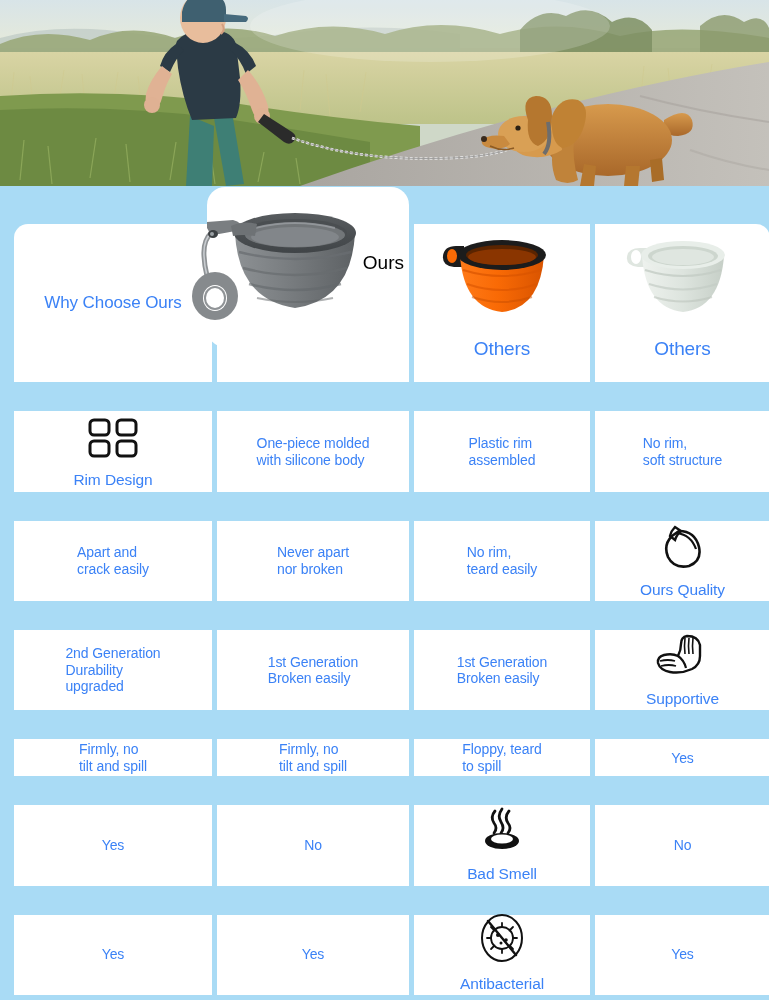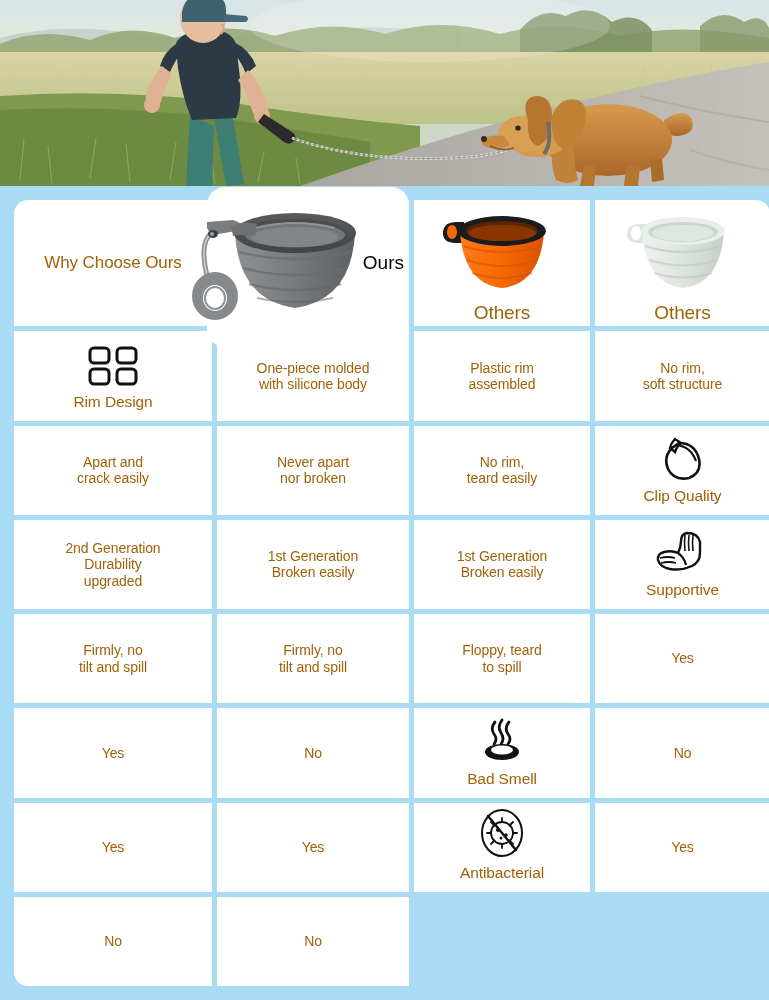--- a/index.html
+++ b/index.html
@@ -45,44 +45,44 @@
     grid-auto-rows: 1fr;
     gap: 5px;
   }
 
   .cell {
     background: #ffffff;
     display: flex;
     flex-direction: column;
     align-items: center;
     justify-content: center;
-    text-align: center;
-    color: #a16207;
+    color: #3b82f6;
     font-size: 15.5px;
     line-height: 1.18;
     letter-spacing: -0.1px;
     padding: 2px 4px;
+    margin-top: 24px;
   }
   .cell.val { font-size: 14px; }
 
   
   .grid > .cell:nth-child(1)  { border-top-left-radius: 14px; }
   .grid > .cell:nth-child(4)  { border-top-right-radius: 14px; }
   .grid > .cell:nth-child(29) { border-bottom-left-radius: 14px; }
   .grid > .cell:nth-child(32) { border-bottom-right-radius: 14px; }
 
   
-  .label-cell { gap: 2px; }
+  .label-cell { gap: 8px; }
   .label-cell .ico { height: 46px; display:flex; align-items:flex-end; justify-content:center; }
   .label-cell .ico svg { display:block; }
   .label-cell .lbl { font-size: 15.5px; margin-top: 4px; }
 
   
   .hdr-title { font-size: 17px; }
-  .prod-cell { justify-content: flex-end; padding-bottom: 0; gap: 4px; }
+  .prod-cell { justify-content: flex-end; padding-bottom: 20px; gap: 16px; }
   .prod-cell .photo { flex: 1 1 auto; display: flex; align-items: center; justify-content: center; width: 100%; }
   .prod-cell .cap { font-size: 19px; padding-bottom: 2px; }
 
   
   .ours-card {
     position: absolute;
     left: 198px;            
     top: -8px;
     width: 192px;
     height: 150px;
@@ -318,21 +318,21 @@
 teard easily</div>
 
       <div class="cell label-cell">
         <span class="ico">
           <svg width="44" height="48" viewBox="0 0 44 48">
             <path d="M18 10 Q34 10 38 26 Q41 40 28 45 Q13 48 7 36 Q2 24 11 15 Z" fill="none" stroke="#111" stroke-width="2.6"></path>
             <path d="M14 6 Q10 10 9 15 L14 19 Q16 13 20 10 Z" fill="none" stroke="#111" stroke-width="2.4"></path>
             <path d="M16 12 Q30 14 35 28" fill="none" stroke="#111" stroke-width="2.2"></path>
           </svg>
         </span>
-        <span class="lbl">Clip Quality</span>
+        <span class="lbl">Ours Quality</span>
       </div>
       <div class="cell val nowrap">2nd Generation
 Durability
 upgraded</div>
       <div class="cell val nowrap">1st Generation
 Broken easily</div>
       <div class="cell val nowrap">1st Generation
 Broken easily</div>
 
       <div class="cell label-cell">

